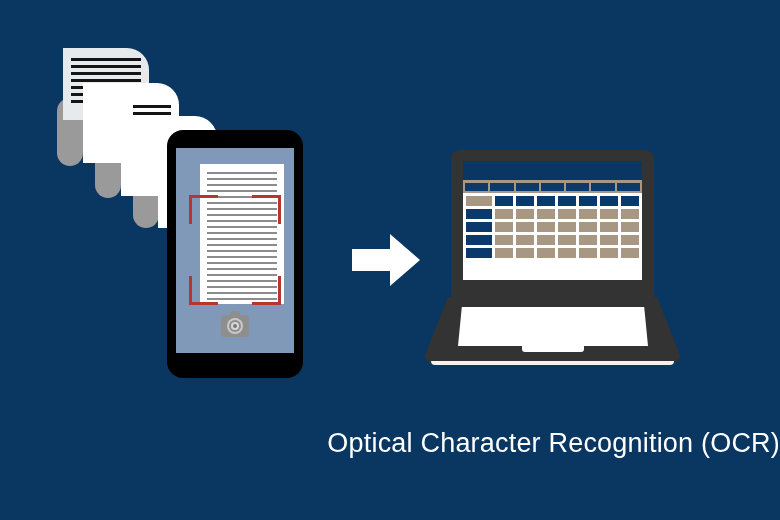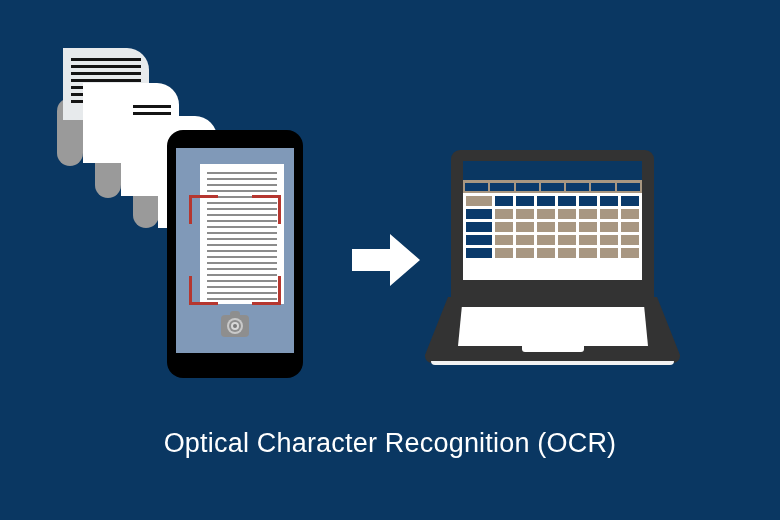--- a/index.html
+++ b/index.html
@@ -240,21 +240,21 @@
     background: #f2f2f2;
     border-radius: 0 0 4px 4px;
   }
 
   
   #caption {
     position: absolute;
     left: 0;
     top: 428px;
     width: 780px;
-    text-align: center;
+    text-align: right;
     color: #ffffff;
     font-size: 27px;
     letter-spacing: 0.2px;
     font-family: "Liberation Sans", sans-serif;
   }
 </style>
 </head>
 <body>
 
 <div id="stage">

